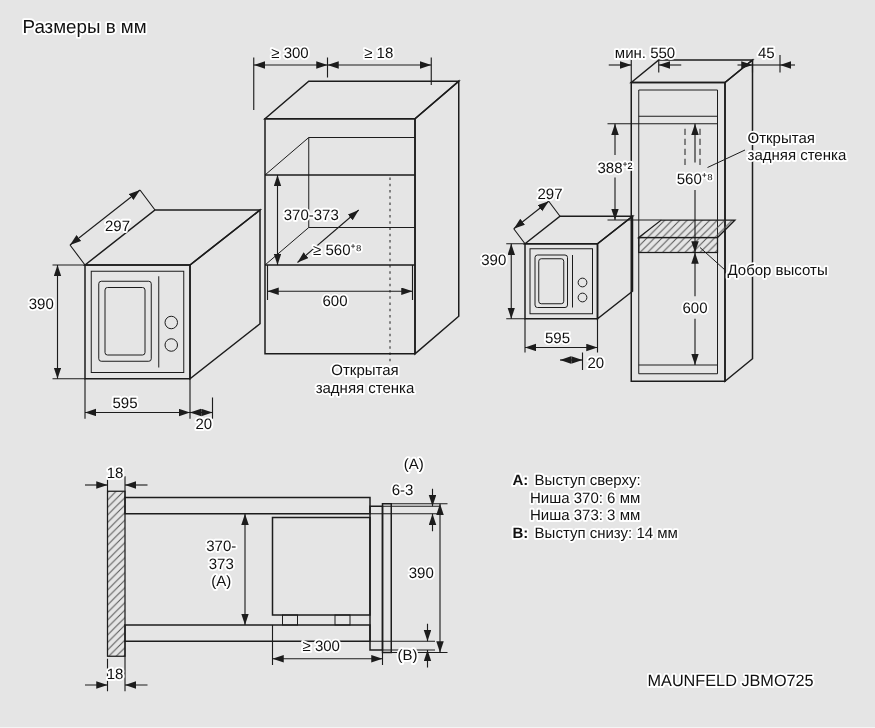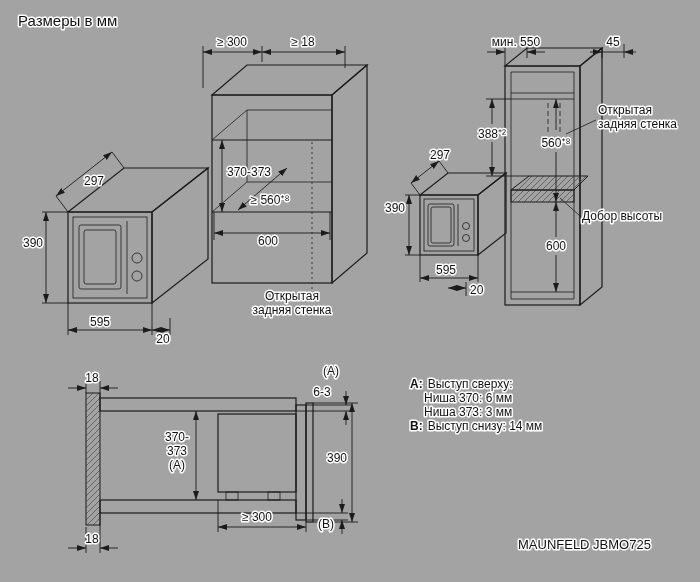--- a/index.html
+++ b/index.html
@@ -1,16 +1,16 @@
 <!DOCTYPE html>
 <html><head>
 <meta charset="utf-8">
 <style>
   html,body{margin:0;padding:0;background:#fff;}
-  .stage{width:700px;height:582px;position:relative;background:#a3a3a3;overflow:hidden;}
+  .stage{width:700px;height:582px;position:relative;background:#e5e5e5;overflow:hidden;}
   svg{position:absolute;left:0;top:0;}
   .ol{stroke:#1c1c1c;stroke-width:1.2;fill:none;stroke-linejoin:miter;}
   .thin{stroke:#1c1c1c;stroke-width:0.8;fill:none;}
   .dl{stroke:#1c1c1c;stroke-width:0.9;fill:none;}
   .dash{stroke-dasharray:5 3;}
   .dot{stroke-dasharray:2 3;}
   .hatchfill{fill:url(#hatch);stroke:#1c1c1c;stroke-width:1;}
   text{font-family:"Liberation Sans",sans-serif;font-size:12px;fill:#111;
        paint-order:stroke fill;stroke:#ffffff;stroke-width:3px;stroke-linejoin:round;}
   .t15{font-size:15px;}

